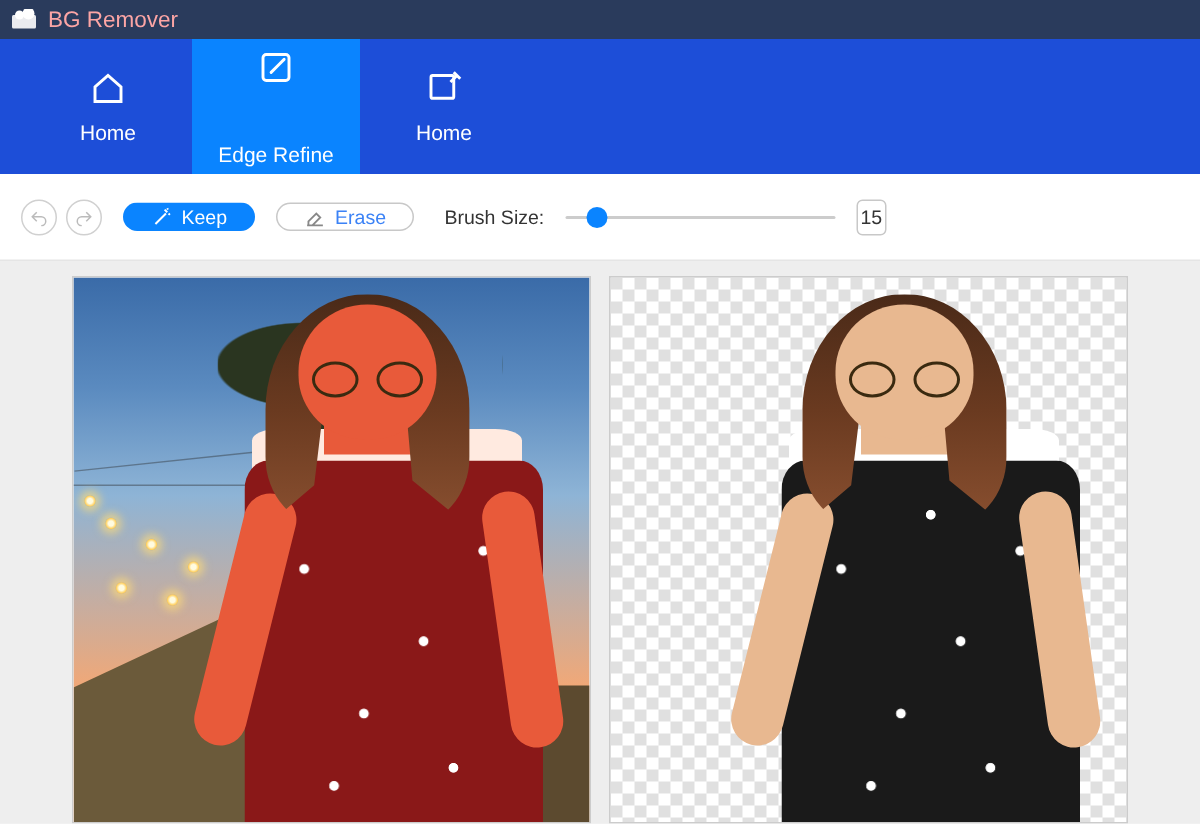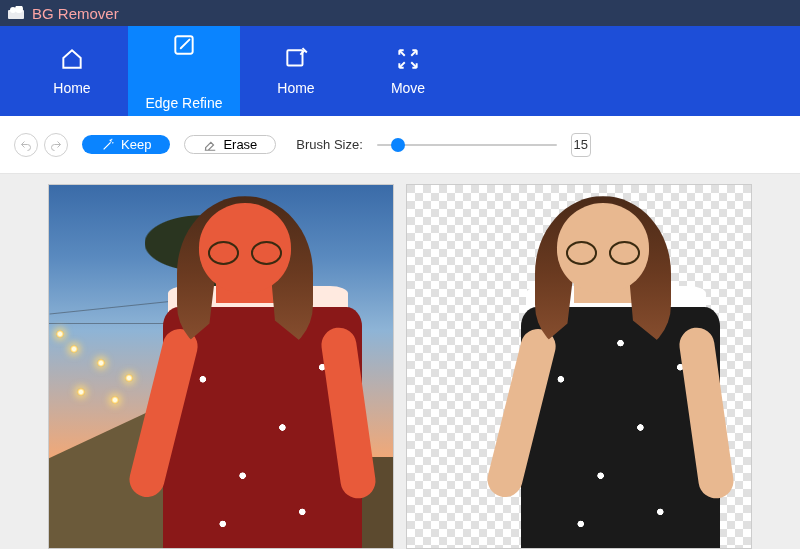--- a/index.html
+++ b/index.html
@@ -20,21 +20,21 @@
   .history-btn {
     width: 24px; height: 24px; border: 1px solid #d0d0d0; border-radius: 50%;
     display: flex; align-items: center; justify-content: center; color: #bbb; cursor: pointer; background: #fff;
   }
   .history { display: flex; gap: 6px; }
   .pill {
     display: inline-flex; align-items: center; gap: 6px; padding: 1px 18px;
     border-radius: 16px; font-size: 13px; cursor: pointer; border: 1px solid transparent;
   }
   .pill.keep { background: #0a84ff; color: #fff; }
-  .pill.erase { background: #fff; color: #000000; border-color: #c8c8c8; }
+  .pill.erase { background: #fff; color: #3b82f6; border-color: #c8c8c8; }
   .pill svg { width: 14px; height: 14px; }
   .brush-label { margin-left: 6px; color: #333; }
   .slider-wrap { position: relative; flex: 0 0 180px; height: 20px; display: flex; align-items: center; }
   .slider-track { position: absolute; width: 100%; height: 2px; background: #ccc; border-radius: 2px; }
   .slider-thumb { position: absolute; width: 14px; height: 14px; background: #0a84ff; border-radius: 50%; top: 3px; left: 8%; cursor: pointer; }
   .size-box { width: 20px; height: 24px; border: 1px solid #c8c8c8; border-radius: 4px; text-align: center; font-size: 13px; color: #333; line-height: 22px; background: #fff; }
   .workspace { display: flex; height: calc(549px - 26px - 90px - 58px); background: #eee; padding: 10px 0 0; gap: 12px; justify-content: center; align-items: flex-start; }
   .panel { width: 346px; height: 100%; background: #fff; border: 1px solid #ccc; position: relative; overflow: hidden; }
   .panel.right { background: repeating-conic-gradient(#fff 0% 25%, #e0e0e0 0% 50%) 0 0 / 16px 16px; }
   
@@ -88,27 +88,20 @@
         <path d="M9 15 L14 10 L17 7" stroke-linecap="round"></path>
       </svg>
     <span>Edge Refine</span>
   </div>
   <div class="nav-item">
     <svg viewBox="0 0 24 24" fill="none" stroke="#fff" stroke-width="1.8">
         <rect x="4" y="4" width="14" height="14" rx="1"></rect>
         <path d="M18 2 L22 6 M20 4 L16 8"></path>
       </svg>
     <span>Home</span>
-  </div>
-  <div class="nav-item">
-    <svg viewBox="0 0 24 24" fill="none" stroke="#fff" stroke-width="1.8">
-        <path d="M4 4 L9 9 M20 4 L15 9 M4 20 L9 15 M20 20 L15 15"></path>
-        <path d="M4 4 L4 8 M4 4 L8 4 M20 4 L20 8 M20 4 L16 4 M4 20 L4 16 M4 20 L8 20 M20 20 L16 20 M20 20 L20 16"></path>
-      </svg>
-    <span>Move</span>
   </div>
 </div>
 
 <div class="toolbar">
   <div class="history">
     <div class="history-btn">
       <svg width="12" height="12" viewBox="0 0 24 24" fill="none" stroke="currentColor" stroke-width="2">
           <path d="M9 5 L3 11 L9 17 M3 11 H15 a6 6 0 0 1 0 12"></path>
         </svg>
     </div>

